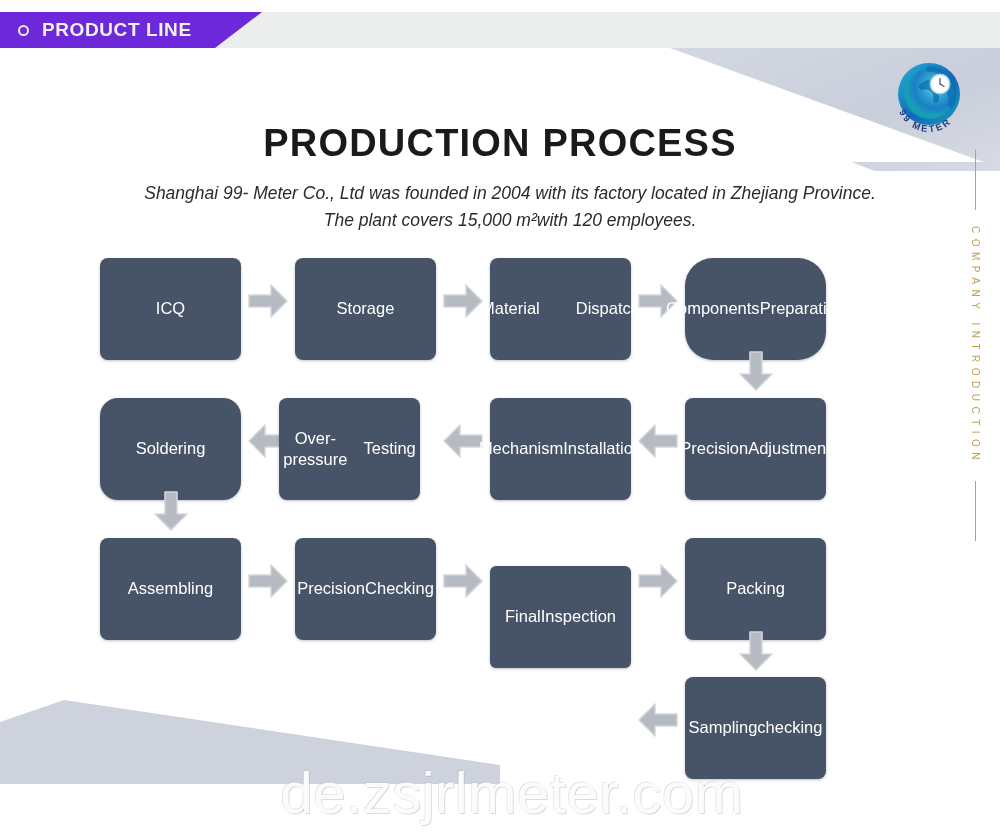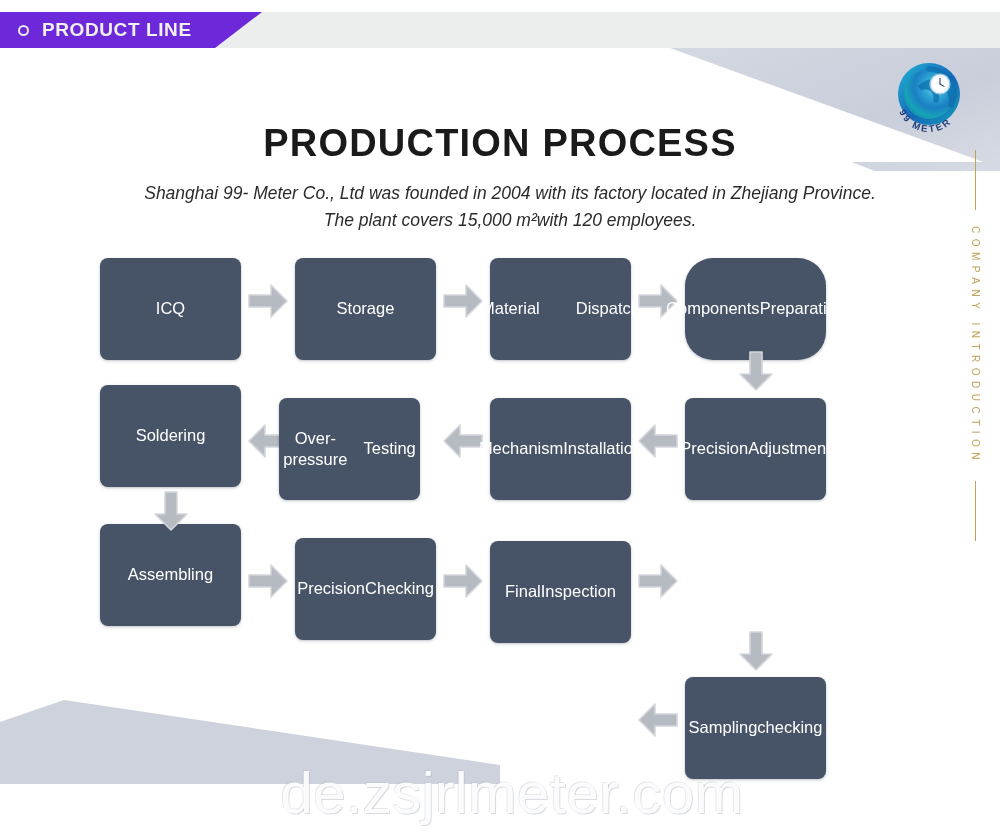--- a/index.html
+++ b/index.html
@@ -290,21 +290,21 @@
     </div>
     <div class="arrow" style="left: 637px; top: 283px;">
       <svg width="42" height="36" viewBox="0 0 42 36">
         <path d="M2,12 L24,12 L24,2 L40,18 L24,34 L24,24 L2,24 Z" fill="#b6bac1" stroke="#d3d6db" stroke-width="1.6" stroke-linejoin="round"></path>
       </svg>
     </div>
     <div class="node" style="left: 685px; top: 258px; border-radius: 28px;">
       <span>Components</span>
       <span>Preparation</span>
     </div>
-    <div class="node" style="left: 100px; top: 385px;">
+    <div class="node" style="left: 100px; top: 398px; border-radius: 18px;">
       <span>Soldering</span>
     </div>
     <div class="arrow" style="left: 247px; top: 423px;">
       <svg width="42" height="36" viewBox="0 0 42 36">
         <path d="M40,12 L18,12 L18,2 L2,18 L18,34 L18,24 L40,24 Z" fill="#b6bac1" stroke="#d3d6db" stroke-width="1.6" stroke-linejoin="round"></path>
       </svg>
     </div>
     <div class="node" style="left: 279px; top: 398px; gap: 16px;">
       <span>Over-pressure</span>
       <span>Testing</span>
@@ -320,45 +320,48 @@
     </div>
     <div class="arrow" style="left: 637px; top: 423px;">
       <svg width="42" height="36" viewBox="0 0 42 36">
         <path d="M40,12 L18,12 L18,2 L2,18 L18,34 L18,24 L40,24 Z" fill="#b6bac1" stroke="#d3d6db" stroke-width="1.6" stroke-linejoin="round"></path>
       </svg>
     </div>
     <div class="node" style="left: 685px; top: 398px;">
       <span>Precision</span>
       <span>Adjustment</span>
     </div>
-    <div class="node" style="left: 100px; top: 524px;">
+    <div class="node" style="left: 100px; top: 538px;">
       <span>Assembling</span>
     </div>
     <div class="arrow" style="left: 247px; top: 563px;">
       <svg width="42" height="36" viewBox="0 0 42 36">
         <path d="M2,12 L24,12 L24,2 L40,18 L24,34 L24,24 L2,24 Z" fill="#b6bac1" stroke="#d3d6db" stroke-width="1.6" stroke-linejoin="round"></path>
       </svg>
     </div>
     <div class="node" style="left: 295px; top: 538px;">
       <span>Precision</span>
       <span>Checking</span>
     </div>
     <div class="arrow" style="left: 442px; top: 563px;">
       <svg width="42" height="36" viewBox="0 0 42 36">
         <path d="M2,12 L24,12 L24,2 L40,18 L24,34 L24,24 L2,24 Z" fill="#b6bac1" stroke="#d3d6db" stroke-width="1.6" stroke-linejoin="round"></path>
       </svg>
     </div>
-    <div class="node" style="left: 490px; top: 541px;">
+    <div class="node" style="left: 490px; top: 566px; border-radius: 6px;">
       <span>Final</span>
       <span>Inspection</span>
     </div>
     <div class="arrow" style="left: 637px; top: 563px;">
       <svg width="42" height="36" viewBox="0 0 42 36">
         <path d="M2,12 L24,12 L24,2 L40,18 L24,34 L24,24 L2,24 Z" fill="#b6bac1" stroke="#d3d6db" stroke-width="1.6" stroke-linejoin="round"></path>
       </svg>
+    </div>
+    <div class="node" style="left: 685px; top: 538px;">
+      <span>Packing</span>
     </div>
     <div class="arrow" style="left: 637px; top: 702px;">
       <svg width="42" height="36" viewBox="0 0 42 36">
         <path d="M40,12 L18,12 L18,2 L2,18 L18,34 L18,24 L40,24 Z" fill="#b6bac1" stroke="#d3d6db" stroke-width="1.6" stroke-linejoin="round"></path>
       </svg>
     </div>
     <div class="node" style="left: 685px; top: 677px;">
       <span>Sampling</span>
       <span>checking</span>
     </div>

